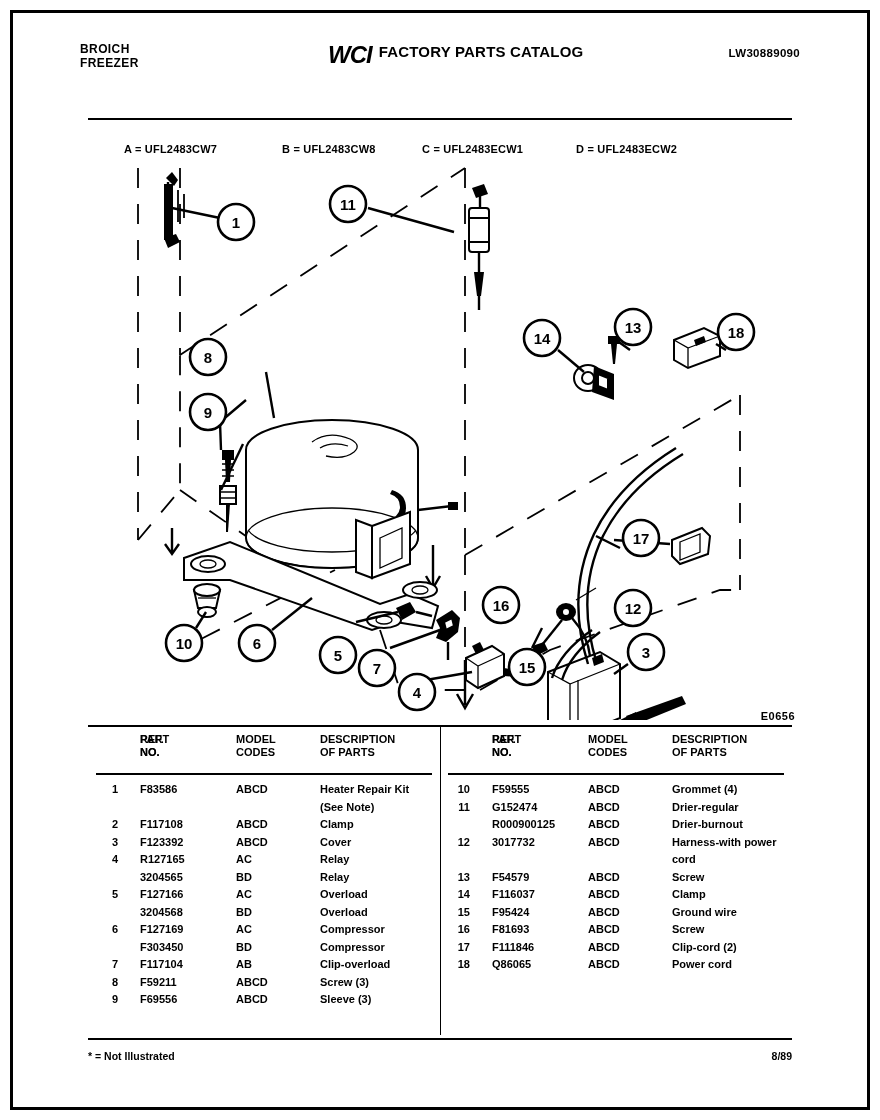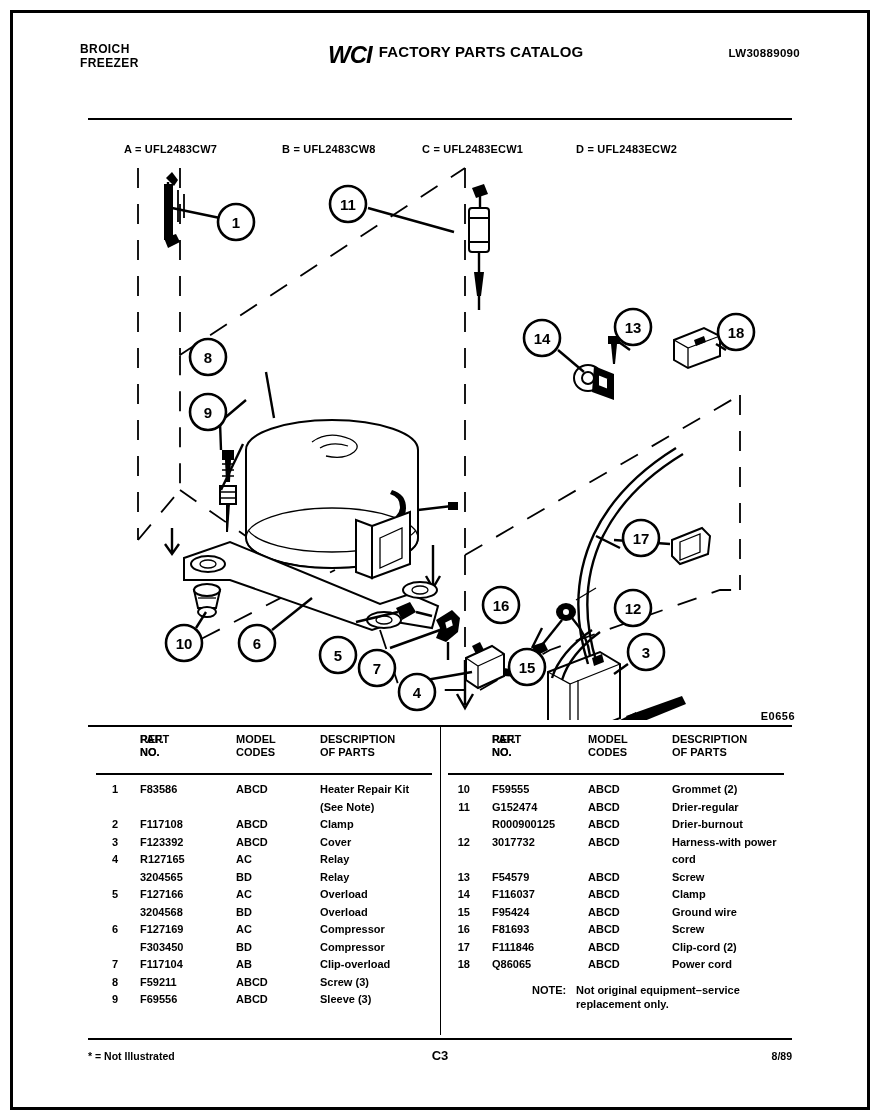--- a/index.html
+++ b/index.html
@@ -488,21 +488,21 @@
           <span>DESCRIPTION</span>
           <span>OF PARTS</span>
         </div>
       </div>
       <div class="head-rule"></div>
       <div class="rows">
         <div class="row">
             <span class="c c-ref">10</span>
             <span class="c c-part">F59555</span>
             <span class="c c-model">ABCD</span>
-            <span class="c c-desc">Grommet (2)</span>
+            <span class="c c-desc">Grommet (4)</span>
           </div>
         <div class="row">
             <span class="c c-ref">11</span>
             <span class="c c-part">G152474</span>
             <span class="c c-model">ABCD</span>
             <span class="c c-desc">Drier-regular</span>
           </div>
         <div class="row">
             <span class="c c-ref"></span>
             <span class="c c-part">R000900125</span>
@@ -551,27 +551,21 @@
             <span class="c c-model">ABCD</span>
             <span class="c c-desc">Clip-cord (2)</span>
           </div>
         <div class="row">
             <span class="c c-ref">18</span>
             <span class="c c-part">Q86065</span>
             <span class="c c-model">ABCD</span>
             <span class="c c-desc">Power cord</span>
           </div>
       </div>
-      <div class="note">
-        <span class="nlabel">NOTE:</span>
-        <span class="ntext">Not original equipment–service</span>
-        <span class="ntext">replacement only.</span>
-      </div>
     </div>
   </div>
 
   <div class="footer">
     <div class="foot-rule"></div>
     <div class="foot-left">* = Not Illustrated</div>
-    <div class="foot-center">C3</div>
     <div class="foot-right">8/89</div>
   </div>
 </div>
 
 </body></html>

